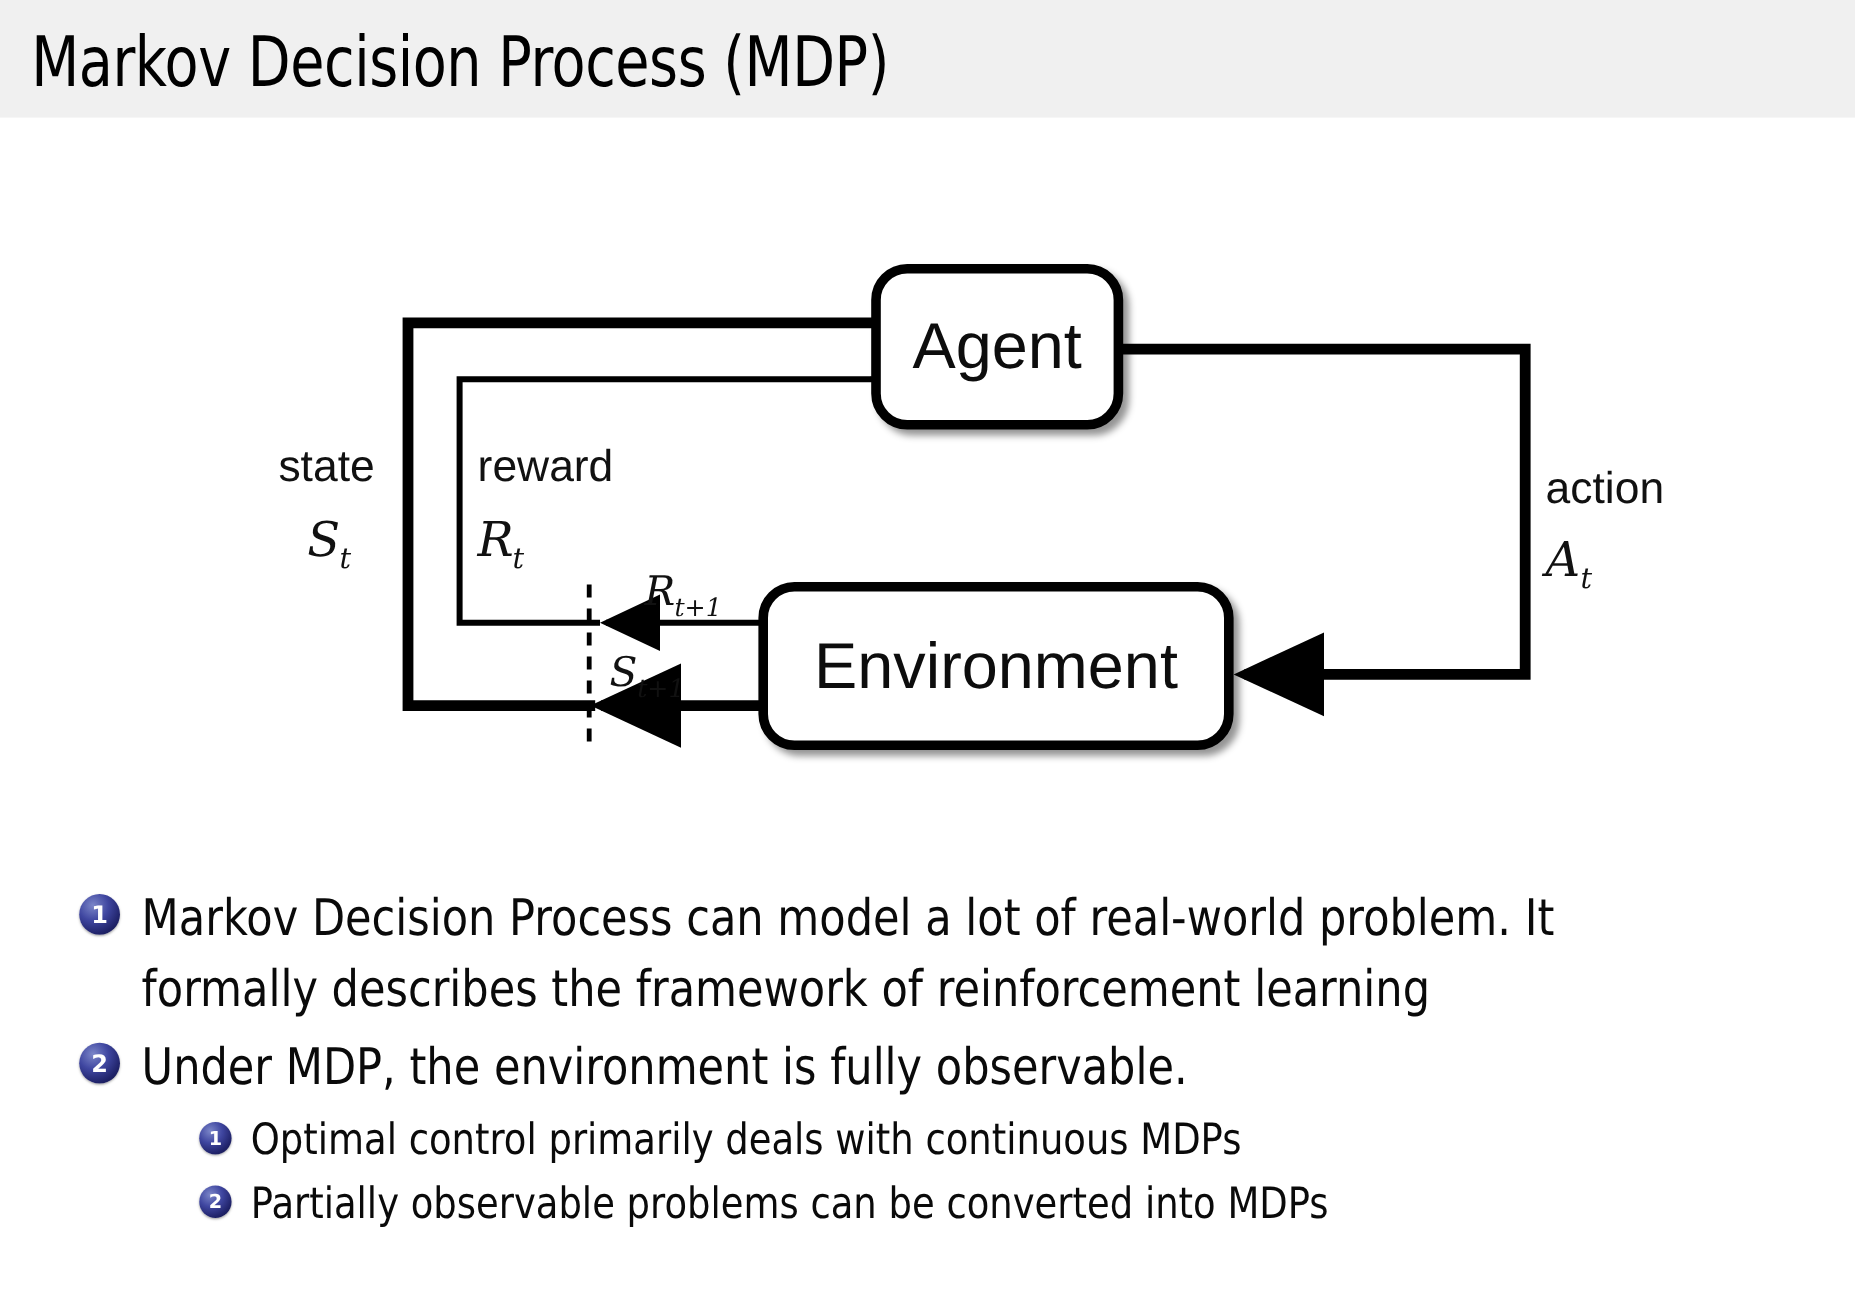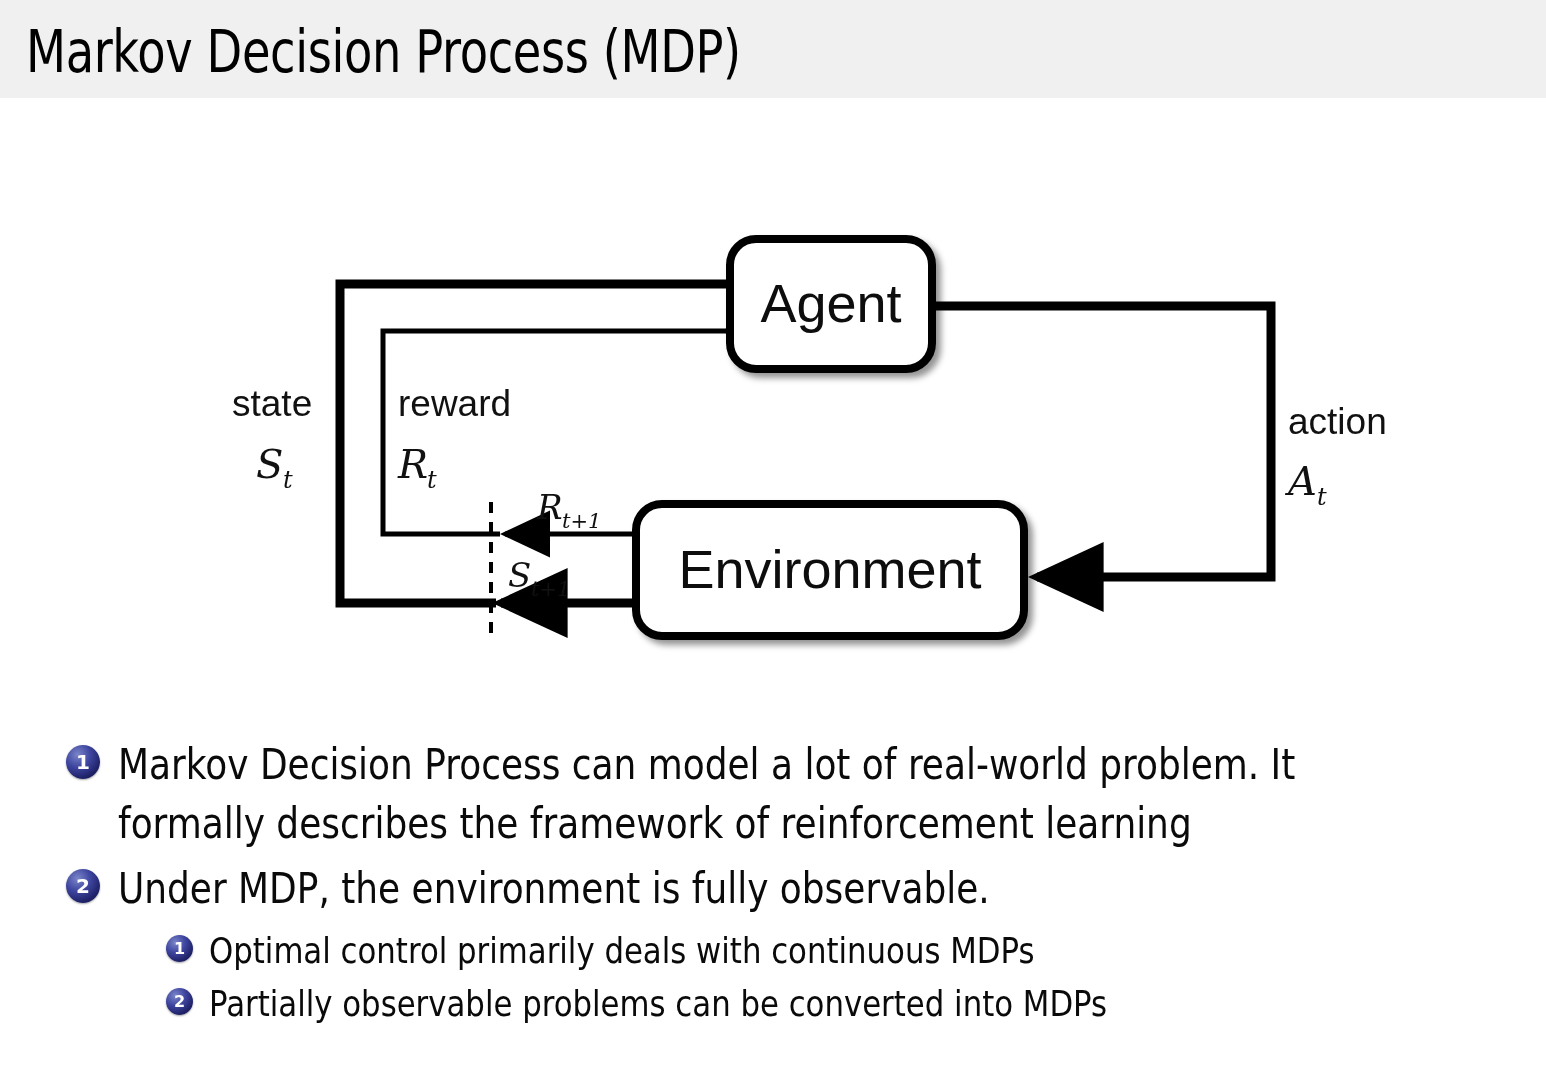--- a/index.html
+++ b/index.html
@@ -38,21 +38,21 @@
     color: #000000;
     white-space: nowrap;
     transform: scaleX(0.80);
     transform-origin: left top;
   }
 
   
   #mdp-diagram {
     position: absolute;
     left: 0;
-    top: 106px;
+    top: 91px;
     width: 1418px;
     height: 600px;
   }
   #mdp-diagram svg {
     display: block;
   }
 
   .diag-label-word {
     font-family: "Liberation Sans", sans-serif;
     font-size: 37px;

